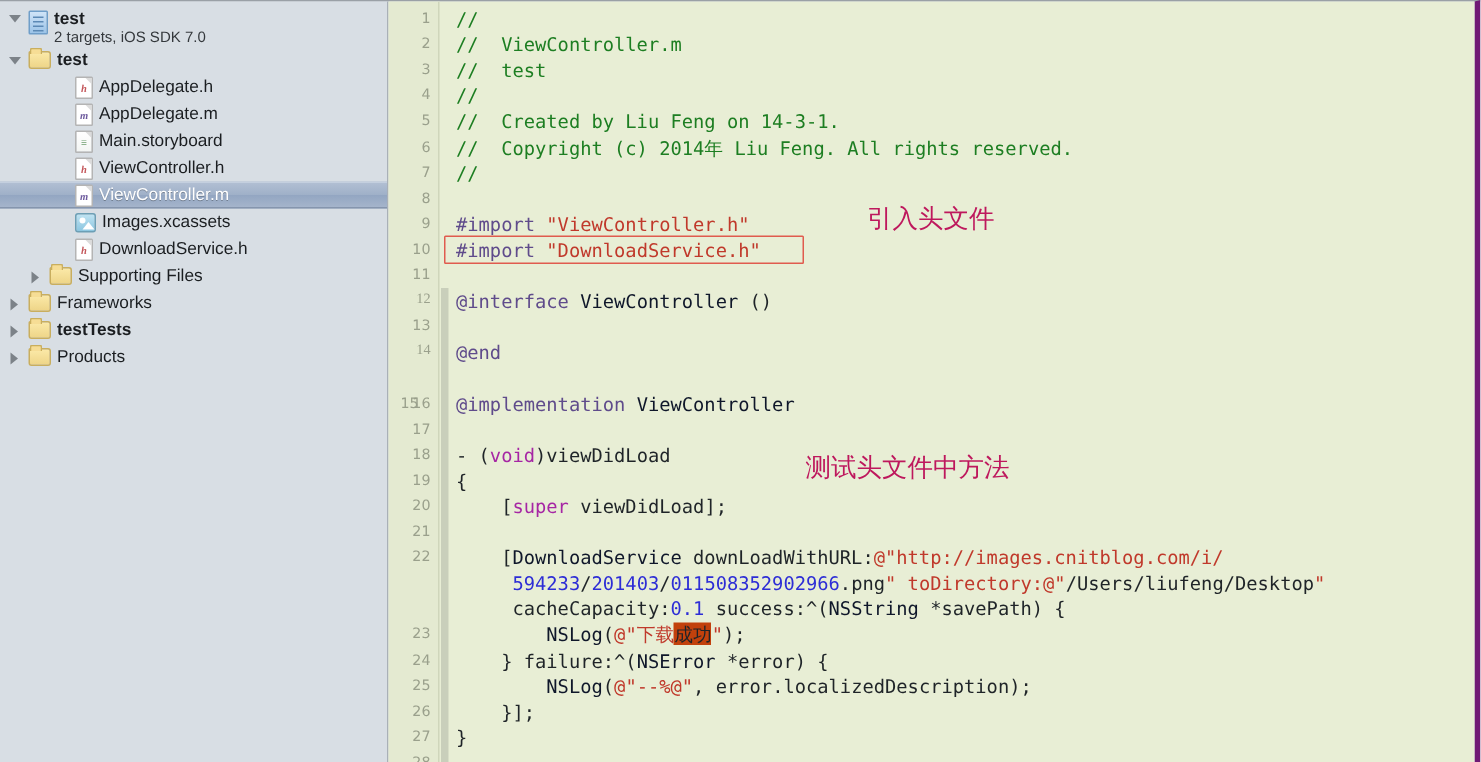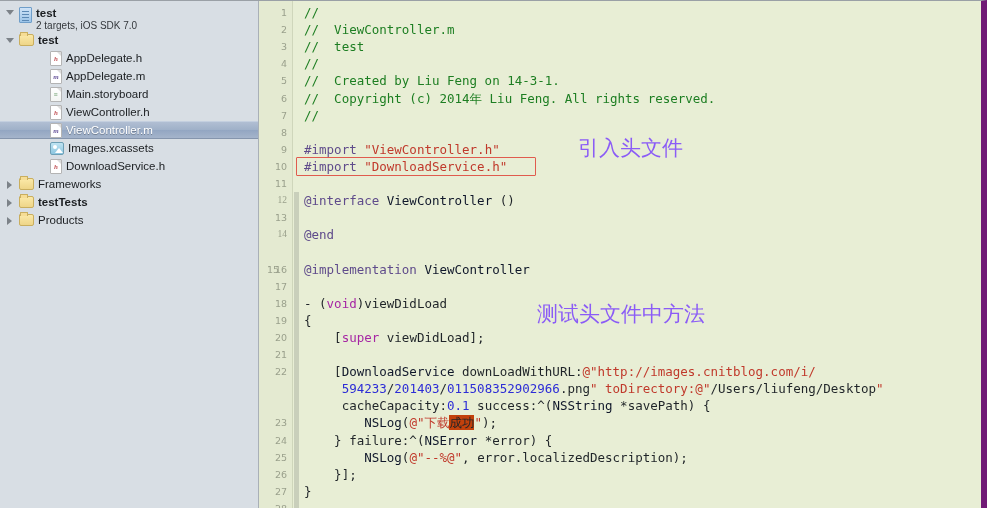--- a/index.html
+++ b/index.html
@@ -9,21 +9,21 @@
     overflow: hidden;
     background: #ffffff;
     font-family: "Liberation Sans", sans-serif;
   }
   #app {
     position: relative;
     width: 987px; height: 508px;
     display: flex;
     background: #d9dfe5;
     border-top: 1px solid #9aa0a6;
-    border-right: 6px solid #701a75;
+    border-right: 4px solid #701a75;
   }
 
   
   #navigator {
     position: relative;
     width: 259px;
     height: 507px;
     background: #d8dee4;
     border-right: 1px solid #a9b0b7;
     overflow: hidden;
@@ -209,22 +209,22 @@
   
   #hl-box {
     position: absolute;
     border: 1.5px solid #e05b4e;
     border-radius: 1px;
     pointer-events: none;
   }
 
   .annot {
     position: absolute;
-    color: #8b5cf6;
-    font-size: 21px;
+    color: #be185d;
+    font-size: 17px;
     font-family: "DejaVu Sans", sans-serif;
     white-space: nowrap;
   }
 </style>
 </head>
 <body>
 
 <div id="app">
 
   <div id="navigator">
@@ -276,20 +276,27 @@
           </div>
           <div class="row ind3">
             <span class="twisty empty"></span>
             <span class="ico ico-xcassets"></span>
             <span class="label">Images.xcassets</span>
           </div>
           <div class="row ind3">
             <span class="twisty empty"></span>
             <span class="ico ico-file ico-h">h</span>
             <span class="label">DownloadService.h</span>
+          </div>
+          <div class="row ind2">
+            <span class="twisty ">
+              <i></i>
+            </span>
+            <span class="ico ico-folder"></span>
+            <span class="label">Supporting Files</span>
           </div>
           <div class="row ind1">
             <span class="twisty ">
               <i></i>
             </span>
             <span class="ico ico-folder"></span>
             <span class="label">Frameworks</span>
           </div>
           <div class="row ind1">
             <span class="twisty ">

